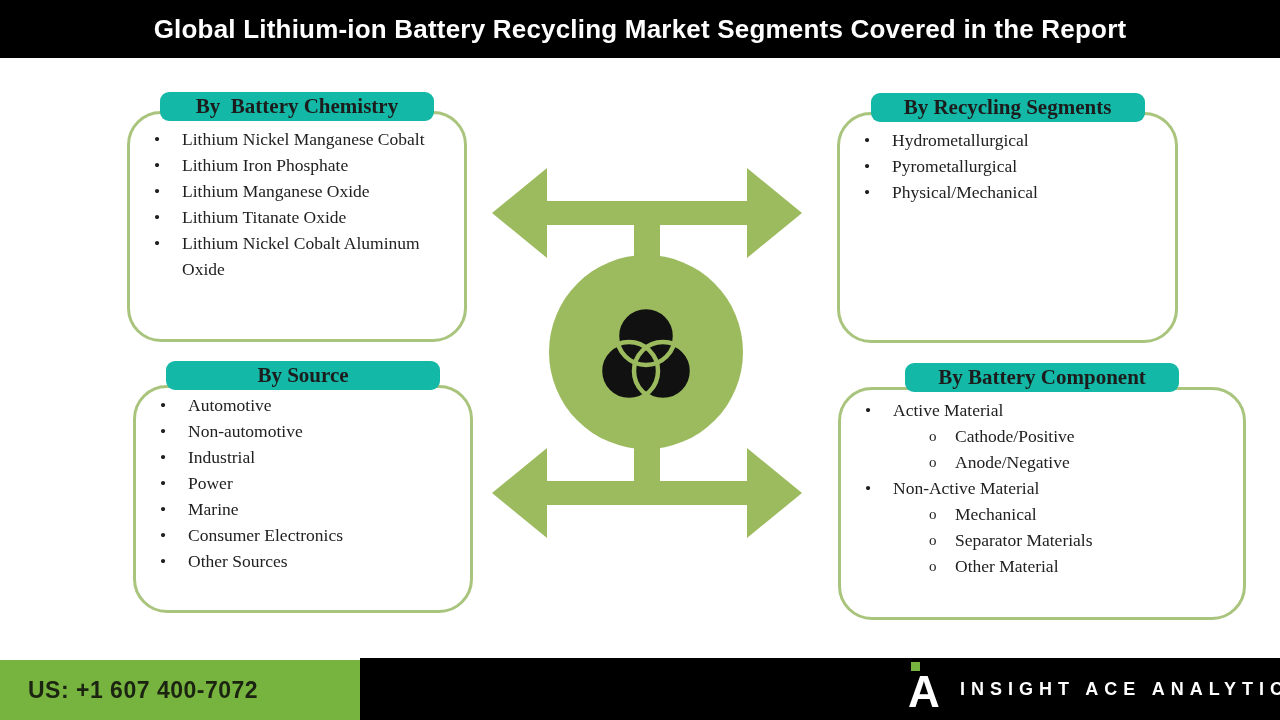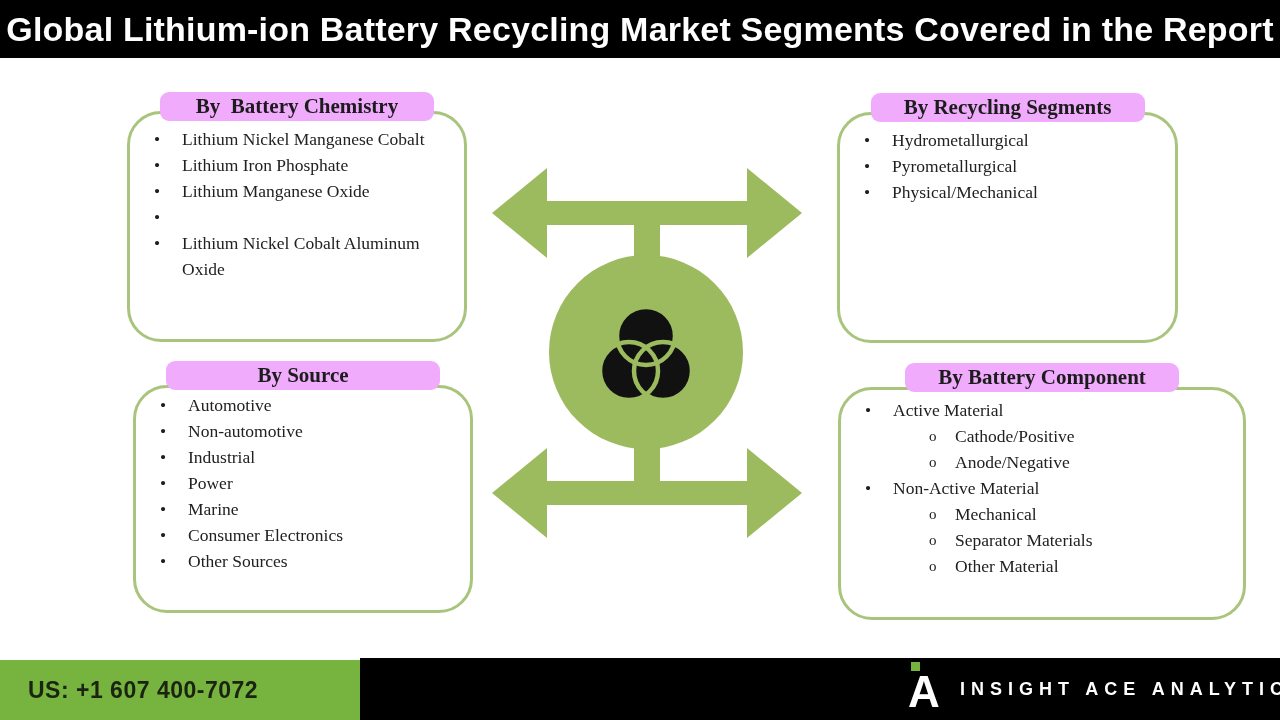--- a/index.html
+++ b/index.html
@@ -8,36 +8,36 @@
     background:#ffffff;
     font-family:"Liberation Serif","DejaVu Serif",serif;
   }
   
   .title-bar{
     position:absolute;left:0;top:0;width:1280px;height:58px;
     background:#000000;display:flex;align-items:center;justify-content:center;
   }
   .title-bar h1{
     margin:0;color:#ffffff;font-family:"Liberation Sans","DejaVu Sans",sans-serif;
-    font-size:34px;font-weight:bold;letter-spacing:.2px;white-space:nowrap;
+    font-size:26px;font-weight:bold;letter-spacing:.2px;white-space:nowrap;
   }
   
   .seg-box{
     position:absolute;background:#ffffff;
     border:3px solid #a9c47c;border-radius:34px;
     box-sizing:border-box;
   }
   .box--chemistry{left:127px;top:111px;width:340px;height:231px;}
   .box--source  {left:133px;top:385px;width:340px;height:228px;}
   .box--process {left:837px;top:112px;width:341px;height:231px;}
   .box--component{left:838px;top:387px;width:408px;height:233px;}
   .pill{
     position:absolute;left:50%;transform:translateX(-50%);
     top:-24px;height:29px;min-width:274px;box-sizing:border-box;
-    background:#f0abfc;border-radius:9px;padding:0 18px;
+    background:#14b8a6;border-radius:9px;padding:0 18px;
     display:flex;align-items:center;justify-content:center;
     font-size:21px;font-weight:bold;color:#1c1c1c;white-space:pre;
   }
   .box--chemistry .pill,.box--process .pill{top:-22px;}
   .box--source .pill,.box--component .pill{top:-27px;}
   .seg-box ul{
     list-style:none;margin:0;padding:12px 10px 0 20px;
   }
   .box--source ul{padding-top:4px;}
   .box--component ul{padding-top:7px;}
@@ -98,20 +98,21 @@
       <li class="item level1">
         <span class="bullet">•</span>
         <span class="label">Lithium Iron Phosphate</span>
       </li>
       <li class="item level1">
         <span class="bullet">•</span>
         <span class="label">Lithium Manganese Oxide</span>
       </li>
       <li class="item level1">
         <span class="bullet">•</span>
+        <span class="label">Lithium Titanate Oxide</span>
       </li>
       <li class="item level1">
         <span class="bullet">•</span>
         <span class="label">Lithium Nickel Cobalt Aluminum Oxide</span>
       </li>
     </ul>
 </section>
 
 <section class="seg-box box--source">
   <div class="pill">By Source</div>

